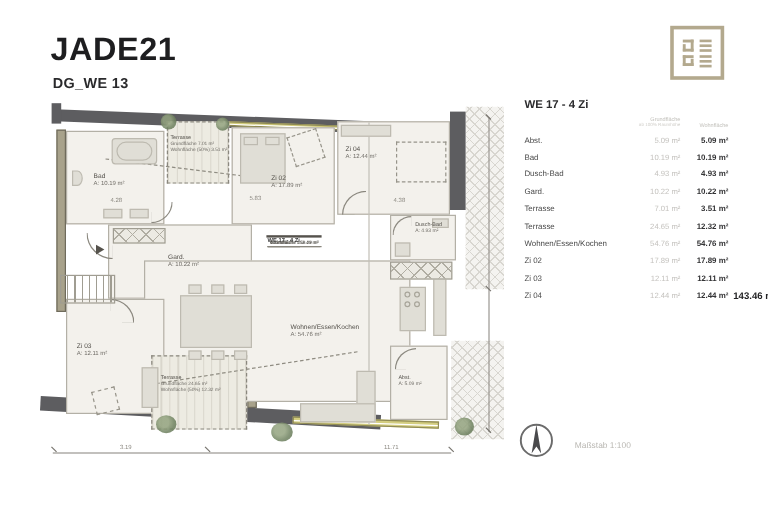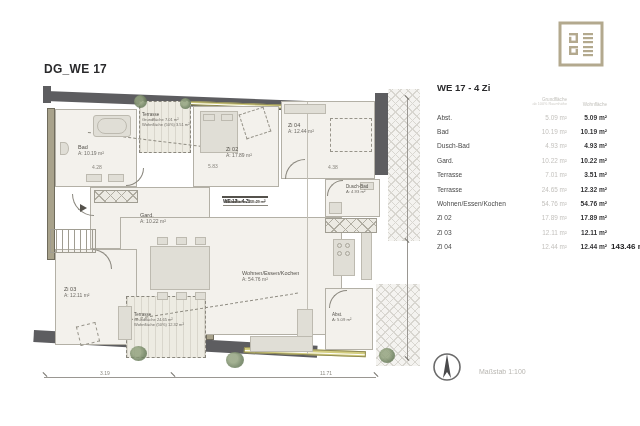--- a/index.html
+++ b/index.html
@@ -60,21 +60,22 @@
 
   
   .scale-label { position:absolute; left:479px; top:368px; font-size:7px; color:#b9b7b2; }
   .compass { position:absolute; left:431px; top:351px; }
 </style>
 </head>
 <body>
 
 <div class="page">
 
-  <div class="subtitle">DG_WE 17</div>
+  <div class="title">JADE21</div>
+  <div class="subtitle">DG_WE 13</div>
 
   <div class="logo">
     <svg width="48" height="48" viewBox="0 0 48 48">
       <rect x="3" y="3" width="42" height="42" fill="none" stroke="#b3a98e" stroke-width="3"></rect>
       <g fill="#b3a98e">
         <rect x="12" y="13" width="9" height="2.4"></rect>
           <rect x="18.6" y="13" width="2.4" height="10"></rect>
           <rect x="12" y="20.6" width="9" height="2.4"></rect>
           <rect x="12" y="16.8" width="2.4" height="6"></rect>
         <rect x="26" y="13" width="10" height="2.2"></rect>

